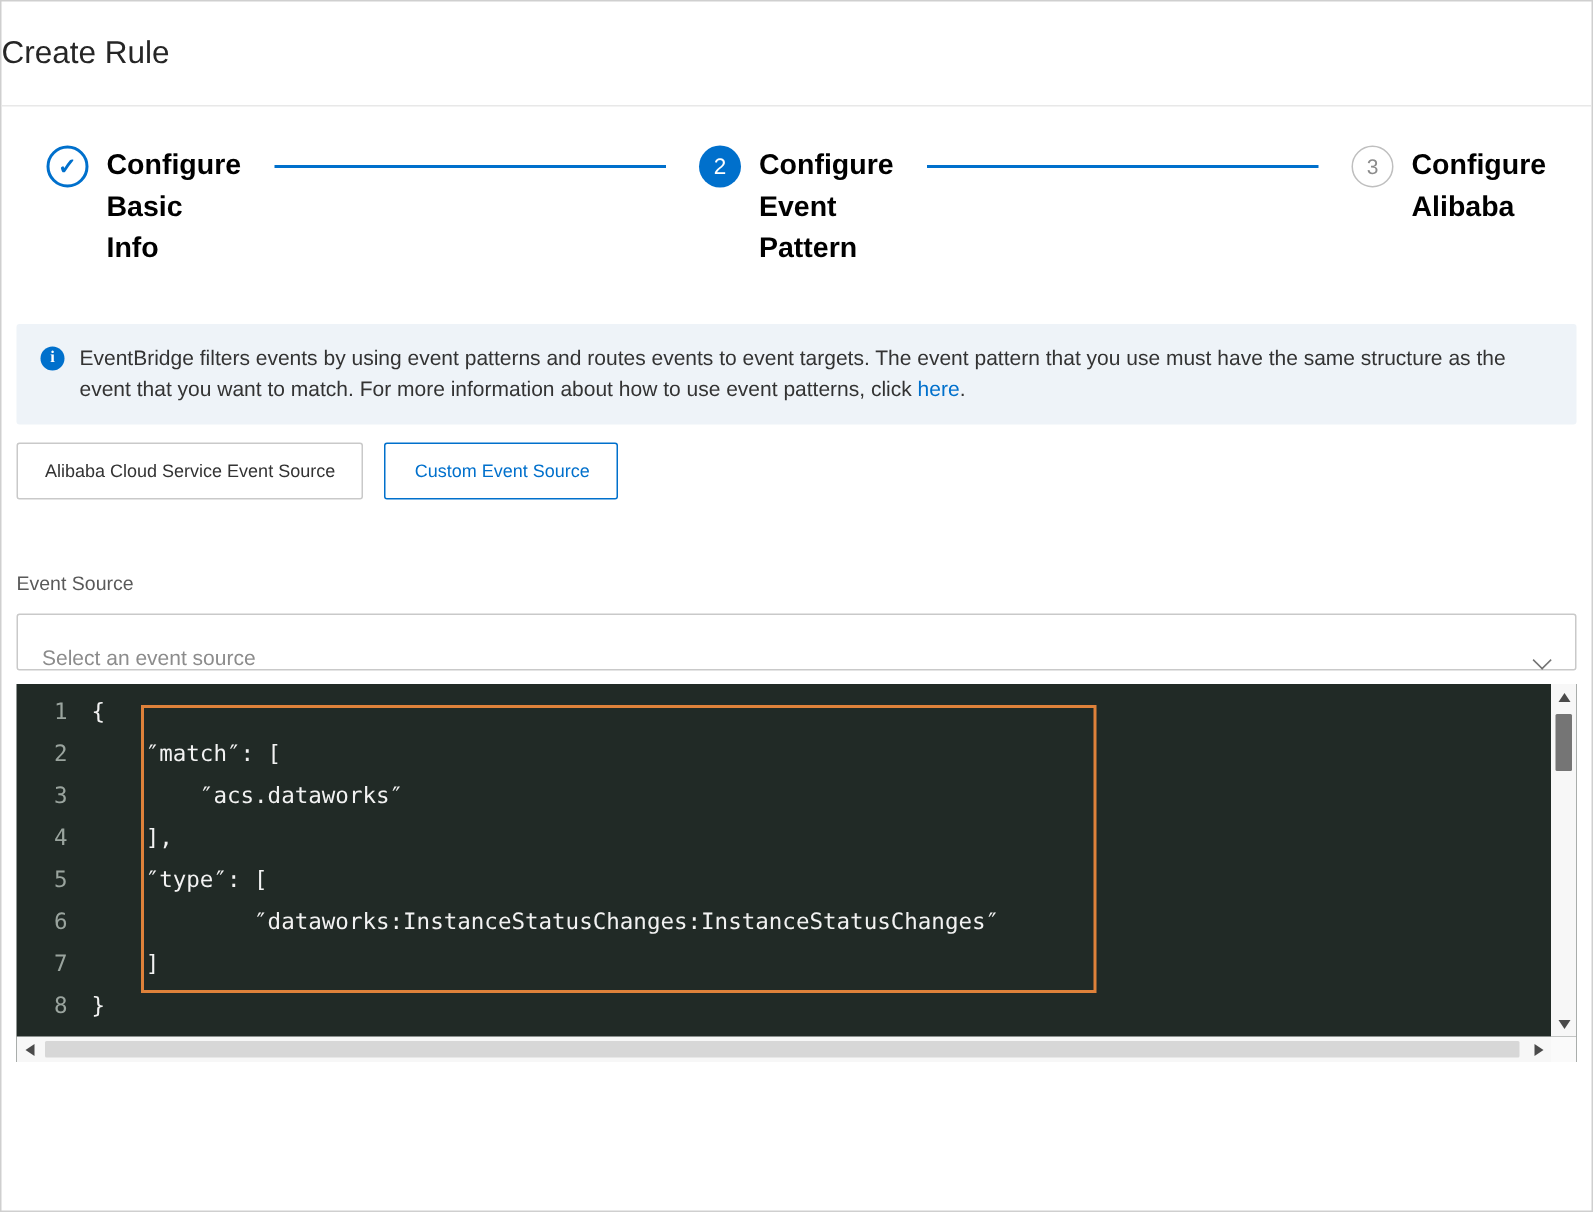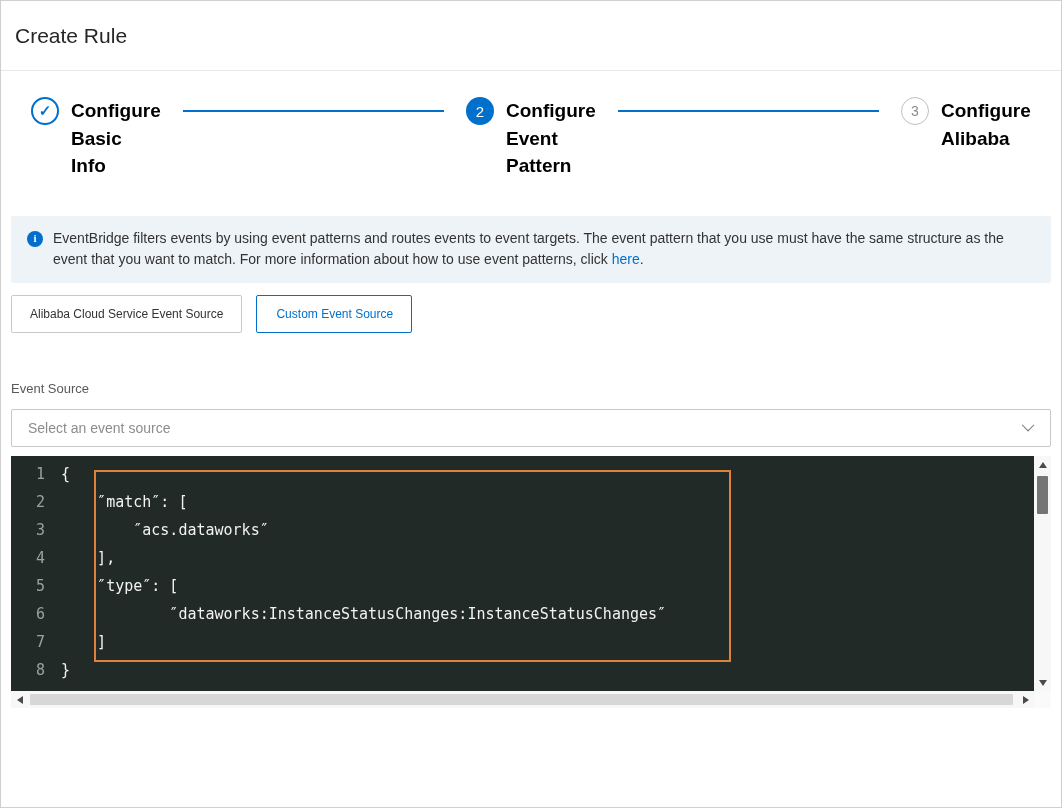--- a/index.html
+++ b/index.html
@@ -14,21 +14,20 @@
     border: 1px solid #cfcfcf;
     background: #fff;
     position: relative;
     overflow: hidden;
   }
   
   .header {
     height: 70px;
     display: flex;
     align-items: center;
-    padding-left: 14px;
     border-bottom: 1px solid #e8e8e8;
   }
   .header h1 { font-size: 21px; font-weight: 400; color: #262626; }
 
   
   .stepper {
     display: flex;
     align-items: flex-start;
     margin: 26px 30px 0 30px;
   }
@@ -92,21 +91,21 @@
     cursor: pointer;
   }
   .type-btn.selected { border-color: #0070cc; color: #0070cc; padding-left: 19px; }
 
   
   .select {
     margin: 13px 10px 0 10px;
     height: 38px;
     border: 1px solid #c9c9c9;
     border-radius: 2px;
-    display: flex; align-items: center; justify-content: space-between;
+    display: flex; align-items: flex-end; justify-content: space-between;
     padding: 0 16px;
     font-size: 14px;
     color: #8c8c8c;
     cursor: pointer;
     background: #fff;
   }
   .chevron {
     width: 9px; height: 9px;
     border-left: 1.5px solid #737373;
     border-bottom: 1.5px solid #737373;

